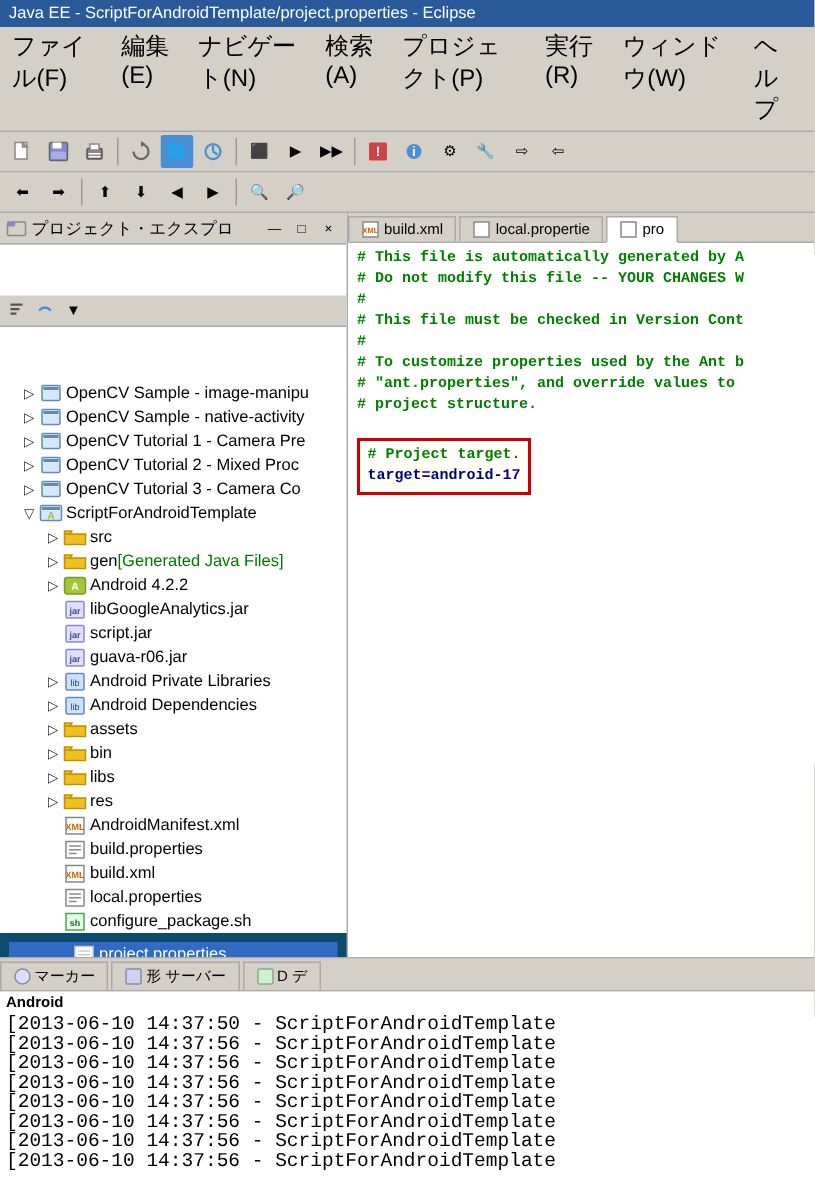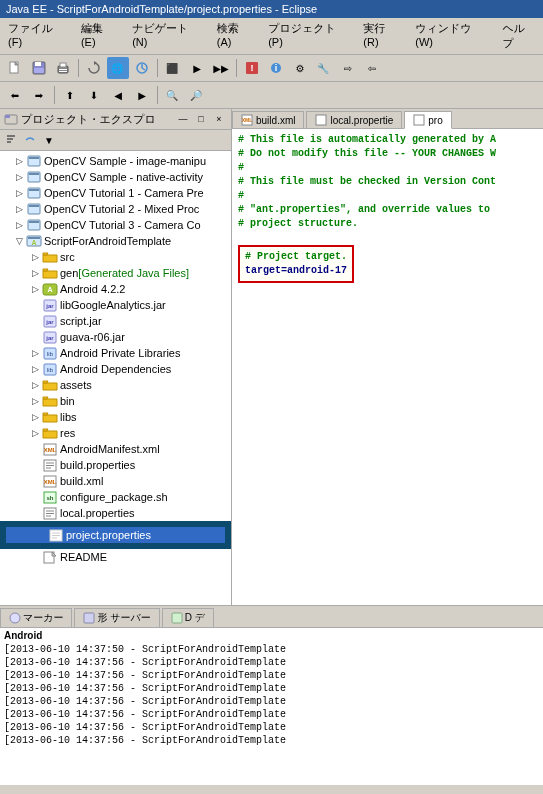--- a/index.html
+++ b/index.html
@@ -23,21 +23,21 @@
       justify-content: space-between;
     }
 
     
     .menu-bar {
       background: #d4d0c8;
       border-bottom: 1px solid #aaa;
       padding: 2px 4px;
       display: flex;
       gap: 8px;
-      font-size: 11px;
+      font-size: 16px;
     }
     .menu-item {
       padding: 1px 4px;
       cursor: pointer;
     }
 
     
     .toolbar {
       background: #d4d0c8;
       border-bottom: 1px solid #aaa;
@@ -98,20 +98,21 @@
 
     
     .left-panel {
       width: 232px;
       min-width: 232px;
       background: white;
       border-right: 1px solid #aaa;
       display: flex;
       flex-direction: column;
       overflow: hidden;
+      gap: 34px;
     }
 
     .panel-header {
       background: #d4d0c8;
       border-bottom: 1px solid #aaa;
       padding: 2px 4px;
       display: flex;
       align-items: center;
       justify-content: space-between;
       font-size: 11px;
@@ -270,21 +271,21 @@
       font-size: 10px;
     }
 
     .console-header {
       font-weight: bold;
       margin-bottom: 2px;
       color: #000;
     }
     .console-line {
       font-family: 'Courier New', monospace;
-      font-size: 10px;
+      font-size: 13px;
       color: #000;
       white-space: nowrap;
       line-height: 13px;
     }
 
     
     ::-webkit-scrollbar { width: 10px; height: 10px; }
     ::-webkit-scrollbar-track { background: #d4d0c8; }
     ::-webkit-scrollbar-thumb { background: #aaa; border: 1px solid #999; }
 
@@ -673,39 +674,39 @@
               </svg>
           </span>
           <span>build.xml</span>
         </div>
         <div class="tree-item">
           <span class="tree-indent"></span>
           <span class="tree-indent"></span>
           <span class="tree-arrow"> </span>
           <span class="tree-icon">
             <svg width="16" height="13" viewBox="0 0 16 13">
-                <rect x="2" y="1" width="12" height="11" fill="#e8ffe8" stroke="#44aa44"></rect>
-                <text x="8" y="9" text-anchor="middle" fill="#226622" font-size="6" font-weight="bold">sh</text>
-              </svg>
-          </span>
-          <span>configure_package.sh</span>
-        </div>
-        <div class="tree-item">
-          <span class="tree-indent"></span>
-          <span class="tree-indent"></span>
-          <span class="tree-arrow"> </span>
-          <span class="tree-icon">
-            <svg width="16" height="13" viewBox="0 0 16 13">
                 <rect x="2" y="1" width="12" height="11" fill="white" stroke="#888"></rect>
                 <line x1="4" y1="4" x2="12" y2="4" stroke="#888"></line>
                 <line x1="4" y1="6.5" x2="12" y2="6.5" stroke="#888"></line>
                 <line x1="4" y1="9" x2="9" y2="9" stroke="#888"></line>
               </svg>
           </span>
           <span>local.properties</span>
+        </div>
+        <div class="tree-item">
+          <span class="tree-indent"></span>
+          <span class="tree-indent"></span>
+          <span class="tree-arrow"> </span>
+          <span class="tree-icon">
+            <svg width="16" height="13" viewBox="0 0 16 13">
+                <rect x="2" y="1" width="12" height="11" fill="#e8ffe8" stroke="#44aa44"></rect>
+                <text x="8" y="9" text-anchor="middle" fill="#226622" font-size="6" font-weight="bold">sh</text>
+              </svg>
+          </span>
+          <span>configure_package.sh</span>
         </div>
 
         <div class="tree-item selected-row" style="background:#316ac5; color:white; border:6px solid #0c4a6e; padding-left:0;">
           <span class="tree-indent"></span>
           <span class="tree-indent"></span>
           <span class="tree-arrow" style="color:white;"> </span>
           <span class="tree-icon">
             <svg width="16" height="13" viewBox="0 0 16 13">
                 <rect x="2" y="1" width="12" height="11" fill="white" stroke="#ccc"></rect>
                 <line x1="4" y1="4" x2="12" y2="4" stroke="#ccc"></line>
@@ -753,20 +754,21 @@
           <span>pro</span>
         </div>
       </div>
 
       <div class="editor-area">
         <div class="comment-line"># This file is automatically generated by A</div>
         <div class="comment-line"># Do not modify this file -- YOUR CHANGES W</div>
         <div class="comment-line">#</div>
         <div class="comment-line"># This file must be checked in Version Cont</div>
         <div class="comment-line">#</div>
+        <div class="comment-line"># To customize properties used by the Ant b</div>
         <div class="comment-line"># "ant.properties", and override values to</div>
         <div class="comment-line"># project structure.</div>
         <div>&nbsp;</div>
         <div style="border: 2px solid #cc0000; padding: 3px 5px; display: inline-block; background: #fffff8;">
           <div class="comment-line"># Project target.</div>
           <div style="color:#000080;">target=android-17</div>
         </div>
       </div>
     </div>
   </div>

